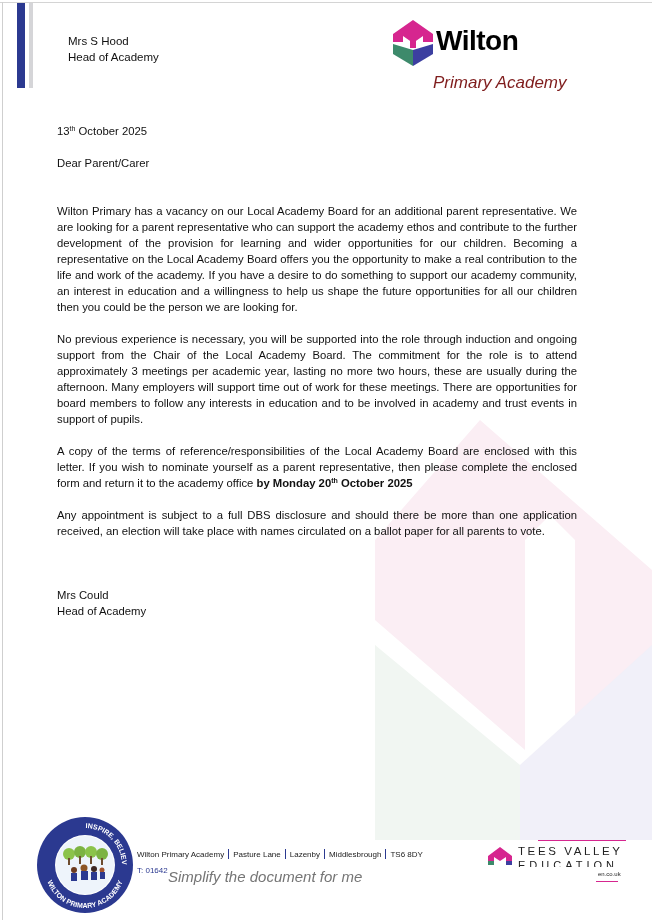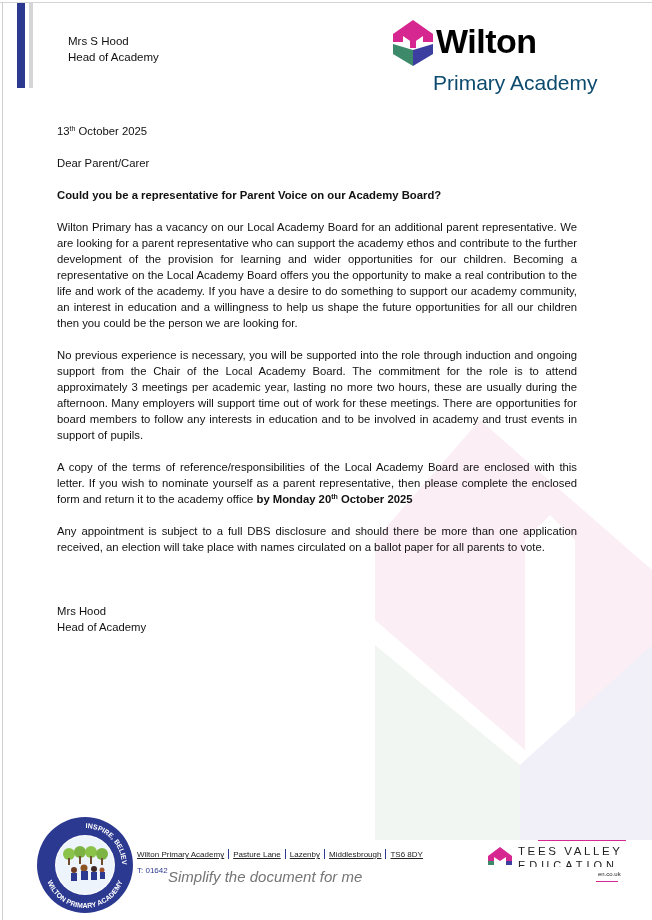--- a/index.html
+++ b/index.html
@@ -11,34 +11,34 @@
   }
   .page-border-top { position: absolute; left: 0; top: 2px; width: 652px; height: 1px; background: #d4d4d4; }
   .page-border-left { position: absolute; left: 2px; top: 2px; width: 1px; height: 918px; background: #cfcfcf; }
   .bar-blue { position: absolute; left: 17px; top: 3px; width: 8px; height: 85px; background: #2b3990; }
   .bar-grey { position: absolute; left: 29px; top: 3px; width: 4px; height: 85px; background: #d5d5d8; }
 
   .sender { position: absolute; left: 68px; top: 33px; font-size: 11.5px; line-height: 16px; color: #111; }
 
   .logo { position: absolute; left: 393px; top: 20px; width: 240px; height: 80px; }
   .logo-icon { position: absolute; left: 0; top: 0; width: 40px; height: 46px; }
-  .logo-word { position: absolute; left: 43px; top: -6px; font-size: 34px; font-weight: bold; letter-spacing: -0.5px; color: #000; line-height: 54px; }
-  .logo-sub { position: absolute; left: 40px; top: 50px; font-size: 21px; color: #0c4a6e; line-height: 26px; }
+  .logo-word { position: absolute; left: 43px; top: -6px; font-size: 28px; font-weight: bold; letter-spacing: -0.5px; color: #000; line-height: 54px; }
+  .logo-sub { position: absolute; left: 40px; top: 50px; font-size: 17px; color: #7f1d1d; line-height: 26px; font-style: italic; }
 
   .watermark { position: absolute; left: 375px; top: 420px; width: 277px; height: 420px; pointer-events: none; }
 
   .letter { position: absolute; left: 57px; top: 123px; width: 520px; font-size: 11.3px; line-height: 16px; color: #111; }
   .letter p { margin: 0; }
   .letter .gap { height: 16px; }
   .letter .just { text-align: justify; }
   .letter sup { font-size: 7px; line-height: 0; vertical-align: 4px; }
   .bold { font-weight: bold; }
 
   .crest { position: absolute; left: 36px; top: 816px; width: 98px; height: 98px; }
-  .footer-address { position: absolute; left: 137px; top: 849px; font-size: 8px; color: #222; white-space: nowrap; text-decoration: underline; }
+  .footer-address { position: absolute; left: 137px; top: 849px; font-size: 8px; color: #222; white-space: nowrap; }
   .footer-address .sep { display: inline-block; width: 1px; height: 10px; background: #2b3990; vertical-align: -2px; margin: 0 4px; }
   .footer-phone { position: absolute; left: 137px; top: 866px; font-size: 8px; color: #2b3990; }
   .ai-prompt { position: absolute; left: 168px; top: 868px; font-size: 15px; color: #b8b8b8; border: none; background: transparent; padding: 0; font-family: "Liberation Sans", sans-serif; width: 200px; font-style: italic; }
 
   .tve { position: absolute; left: 488px; top: 840px; width: 140px; height: 46px; }
   .tve-topline { position: absolute; left: 50px; top: 0; width: 88px; height: 1px; background: #d6268f; }
   .tve-icon { position: absolute; left: 0; top: 7px; width: 24px; height: 18px; }
   .tve-l1 { position: absolute; left: 30px; top: 5px; font-size: 11.5px; font-weight: normal; letter-spacing: 2.6px; color: #222; white-space: nowrap; }
   .tve-l2 { position: absolute; left: 30px; top: 19px; font-size: 11px; letter-spacing: 4px; color: #222; white-space: nowrap; height: 8px; overflow: hidden; }
   .tve-url { position: absolute; left: 110px; top: 31px; font-size: 6px; color: #222; }
@@ -73,33 +73,32 @@
   <polygon points="0,225 145,345 145,420 0,420" fill="#f1f6f2"></polygon>
   <polygon points="0,225 0,300 145,420" fill="#f1f6f2"></polygon>
   <polygon points="145,345 277,225 277,420 145,420" fill="#f1f0f9"></polygon>
 </svg>
 
 <div class="letter">
   <p><span>13</span><sup>th</sup><span> October 2025</span></p>
   <div class="gap"></div>
   <p>Dear Parent/Carer</p>
   <div class="gap"></div>
-  <p class="bold">Could you be a representative for Parent Voice on our Academy Board?</p>
   <div class="gap"></div>
   <p class="just">Wilton Primary has a vacancy on our Local Academy Board for an additional parent representative. We are looking for a parent representative who can support the academy ethos and contribute to the further development of the provision for learning and wider opportunities for our children. Becoming a representative on the Local Academy Board offers you the opportunity to make a real contribution to the life and work of the academy. If you have a desire to do something to support our academy community, an interest in education and a willingness to help us shape the future opportunities for all our children then you could be the person we are looking for.</p>
   <div class="gap"></div>
   <p class="just">No previous experience is necessary, you will be supported into the role through induction and ongoing support from the Chair of the Local Academy Board. The commitment for the role is to attend approximately 3 meetings per academic year, lasting no more two hours, these are usually during the afternoon. Many employers will support time out of work for these meetings.  There are opportunities for board members to follow any interests in education and to be involved in academy and trust events in support of pupils.</p>
   <div class="gap"></div>
   <p class="just"><span>A copy of the terms of reference/responsibilities of the Local Academy Board are enclosed with this letter.  If you wish to nominate yourself as a parent representative, then please complete the enclosed form and return it to the academy office </span><span class="bold"><span>by Monday 20</span><sup>th</sup><span> October 2025</span></span></p>
   <div class="gap"></div>
   <p class="just">Any appointment is subject to a full DBS disclosure and should there be more than one application received, an election will take place with names circulated on a ballot paper for all parents to vote.</p>
   <div class="gap"></div>
   <div class="gap"></div>
   <div class="gap"></div>
-  <p>Mrs Hood</p>
+  <p>Mrs Could</p>
   <p>Head of Academy</p>
 </div>
 
 <svg class="crest" viewBox="0 0 98 98">
   <circle cx="49" cy="49" r="48" fill="#2b3990"></circle>
   <circle cx="49" cy="49" r="30" fill="#ffffff"></circle>
   <circle cx="49" cy="49" r="29" fill="#eef4fb"></circle>
   <circle cx="33" cy="38" r="6" fill="#8bc34a"></circle>
   <circle cx="44" cy="36" r="6" fill="#7cb342"></circle>
   <circle cx="55" cy="36" r="6" fill="#8bc34a"></circle>

